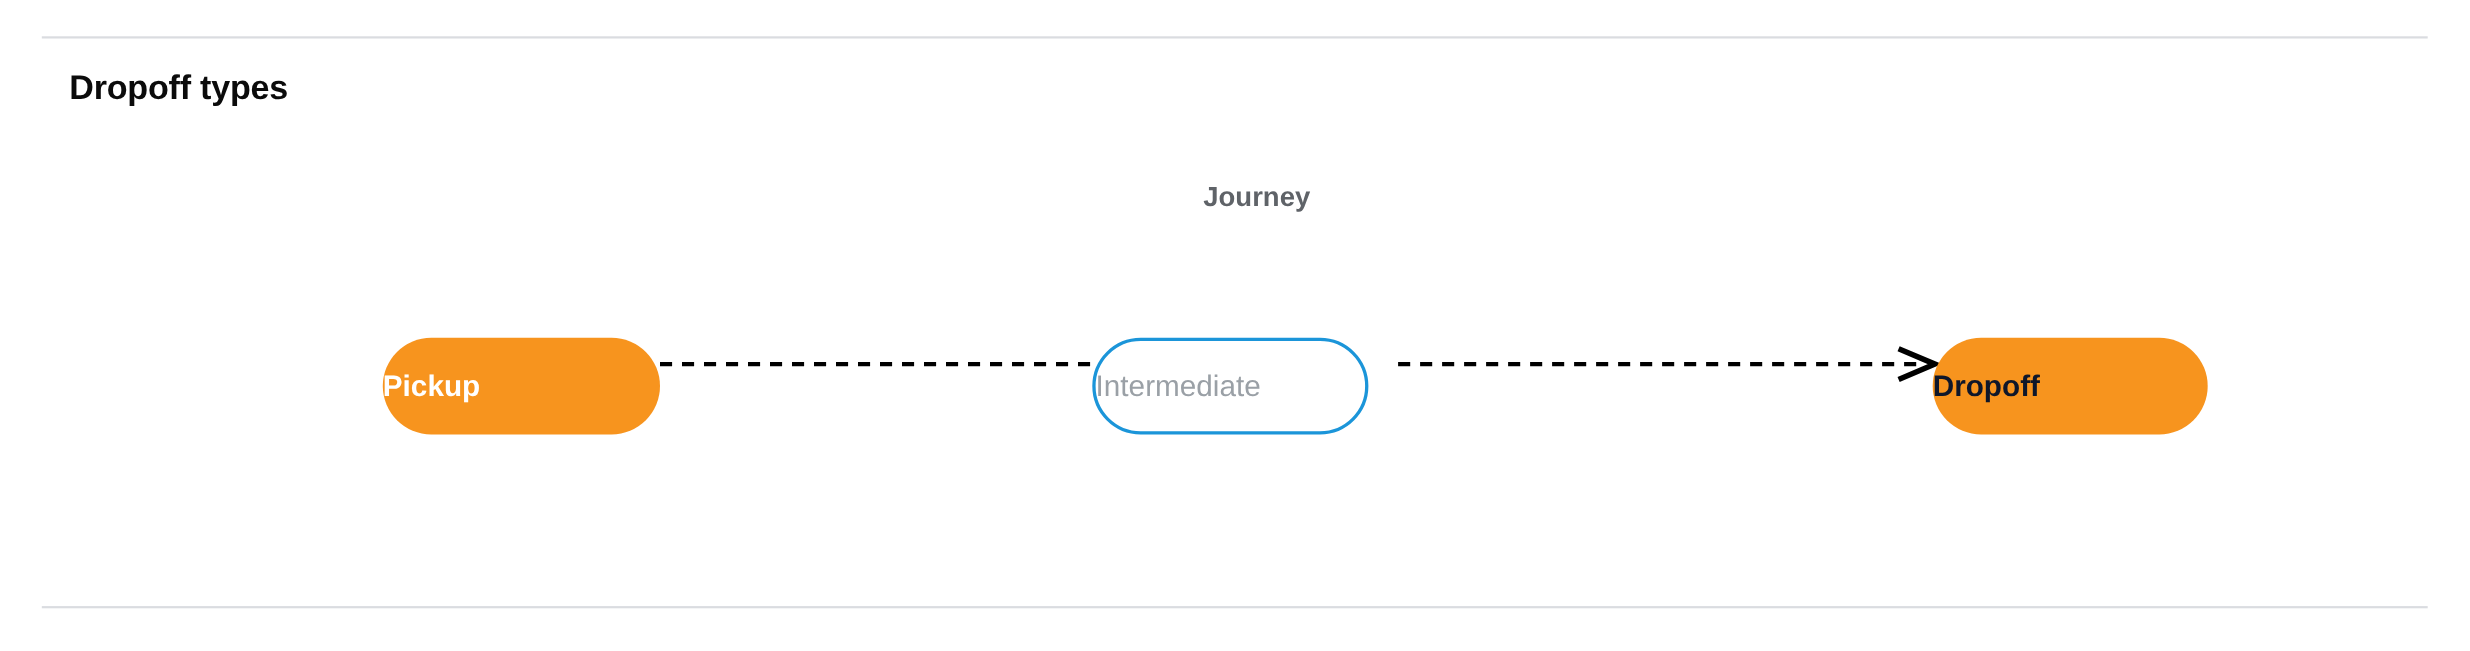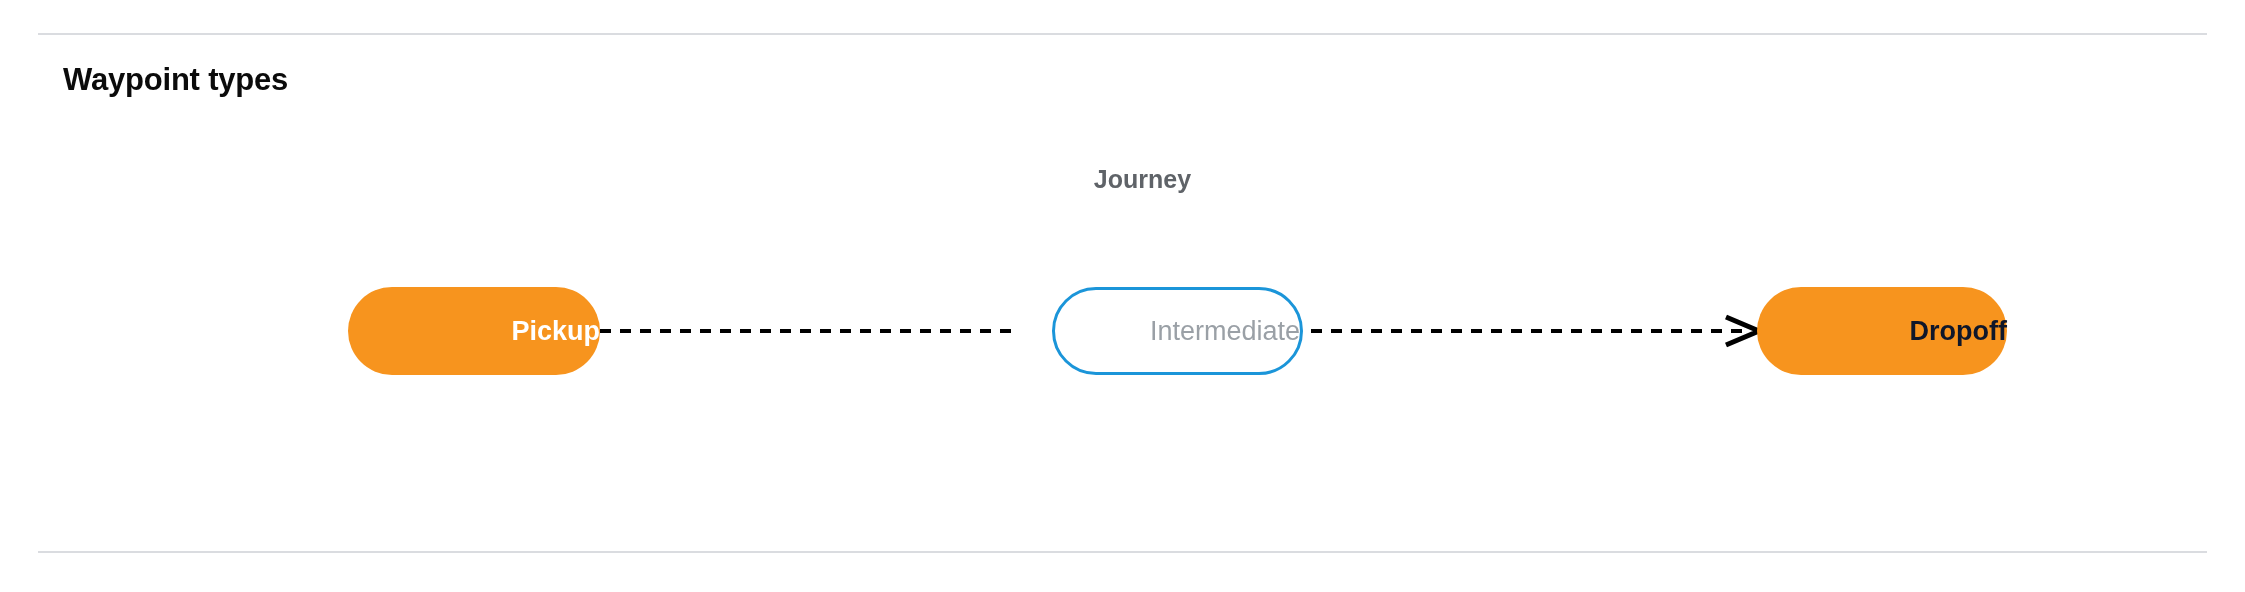--- a/index.html
+++ b/index.html
@@ -64,37 +64,38 @@
     color: #5f6368;
     white-space: nowrap;
   }
 
   .node {
     position: absolute;
     height: 88px;
     border-radius: 44px;
     display: flex;
     align-items: center;
-    justify-content: flex-end;
+    justify-content: flex-start;
     box-sizing: border-box;
     font-size: 27px;
     white-space: nowrap;
+    margin-top: 20px;
   }
 
   .node-pickup {
     left: 348px;
     top: 147px;
     width: 252px;
     background: #f7941e;
     color: #ffffff;
     font-weight: bold;
   }
 
   .node-intermediate {
-    left: 1052px;
+    left: 993px;
     top: 147px;
     width: 251px;
     background: #ffffff;
     border: 3px solid #1b95d9;
     color: #9aa0a6;
     font-weight: normal;
   }
 
   .node-dropoff {
     left: 1757px;
@@ -113,21 +114,21 @@
     height: 300px;
   }
 </style>
 </head>
 <body>
 
 <div class="page">
 
   <div class="divider divider-top"></div>
 
-  <div class="section-title">Waypoint types</div>
+  <div class="section-title">Dropoff types</div>
 
   <div class="diagram">
 
     <div class="group-label">Journey</div>
 
     <svg class="edges" viewBox="0 0 2245 300" width="2245" height="300">
       <line x1="600" y1="191" x2="1017" y2="191" stroke="#000000" stroke-width="4" stroke-dasharray="11 9"></line>
 
       <line x1="1271" y1="191" x2="1742" y2="191" stroke="#000000" stroke-width="4" stroke-dasharray="11 9"></line>
 

